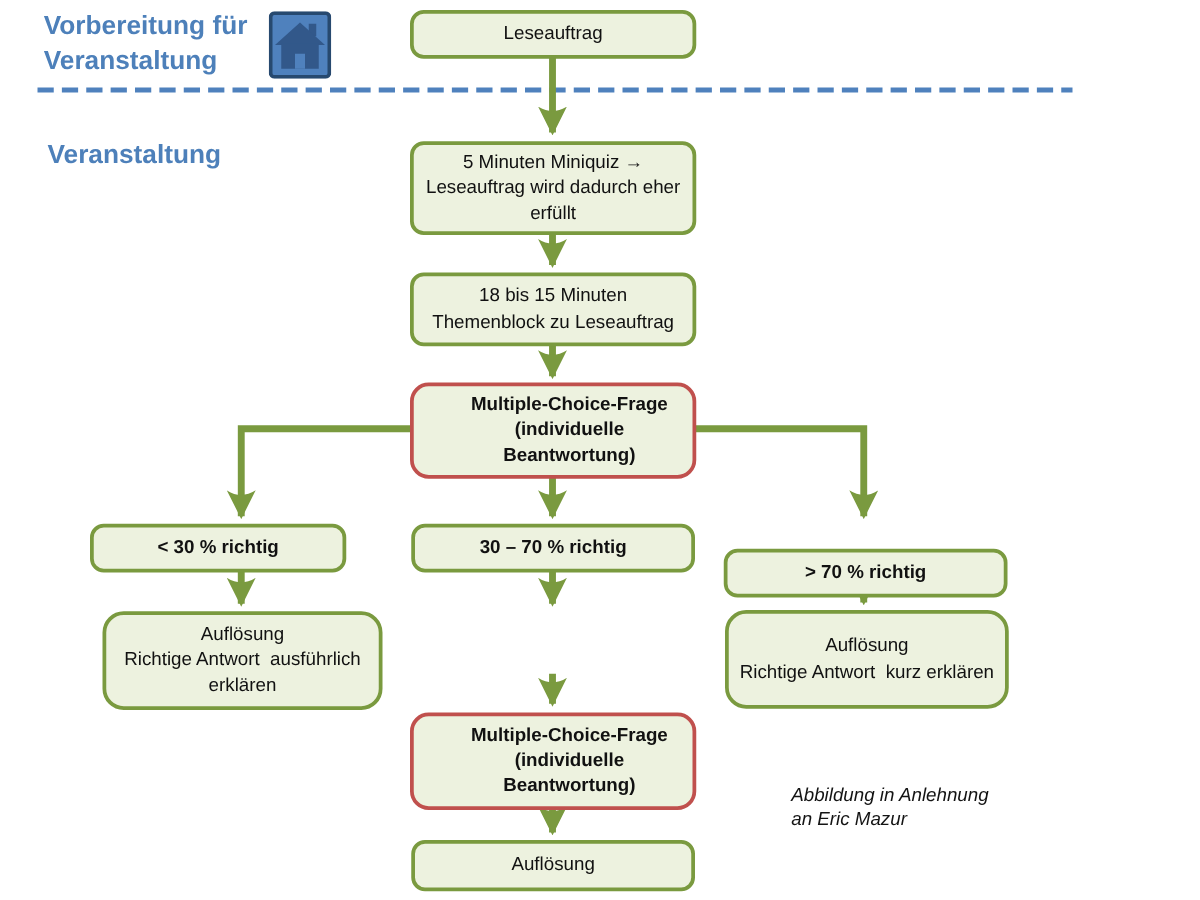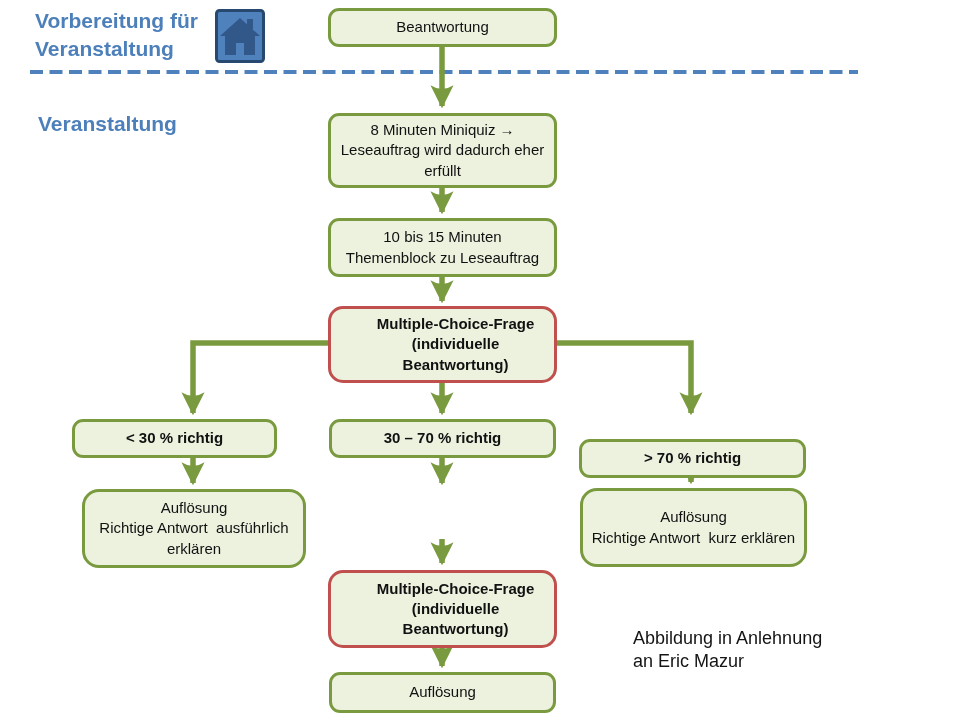--- a/index.html
+++ b/index.html
@@ -41,21 +41,21 @@
   #n-mid         { left:329px; top:419px; width:227px; height:39px; }
   #n-gt70        { left:579px; top:419px; width:227px; height:39px;margin-top:20px; }
   #n-ausfuehrlich{ left:82px;  top:489px; width:224px; height:79px; }
   #n-nachbarn    { left:329px; top:489px; width:227px; height:54px; }
   #n-kurz        { left:580px; top:488px; width:227px; height:79px; }
   #n-mc2         { left:328px; top:570px; width:229px; height:78px; }
   #n-final       { left:329px; top:672px; width:227px; height:41px; }
 
   .caption {
     position:absolute; left:633px; top:627px; z-index:2;
-    font-size:18px; color:#141414;
+    font-size:15px; font-style:italic; color:#141414;
     line-height:1.28; white-space:pre-wrap;
   }
 </style>
 </head>
 <body>
 
 <div class="slide">
 
   <svg class="connectors" width="960" height="720">
     <defs>
@@ -87,25 +87,25 @@
       <rect x="1.5" y="1.5" width="47" height="51" rx="3" fill="#4F81BD" stroke="#27496F" stroke-width="3"></rect>
       <rect x="32" y="10" width="6" height="10" fill="#32588A"></rect>
       <polygon points="25,9 45,27 5,27" fill="#32588A"></polygon>
       <rect x="10" y="26" width="30" height="20" fill="#32588A"></rect>
       <rect x="21" y="34" width="8" height="12" fill="#4F81BD"></rect>
     </svg>
   </div>
 
   <div class="hdr hdr-event">Veranstaltung</div>
 
-  <div class="box" id="n-leseauftrag">Beantwortung</div>
-  <div class="box" id="n-miniquiz">8 Minuten Miniquiz →
+  <div class="box" id="n-leseauftrag">Leseauftrag</div>
+  <div class="box" id="n-miniquiz">5 Minuten Miniquiz →
 Leseauftrag wird dadurch eher
 erfüllt</div>
-  <div class="box" id="n-themenblock">10 bis 15 Minuten
+  <div class="box" id="n-themenblock">18 bis 15 Minuten
 Themenblock zu Leseauftrag</div>
   <div class="box red" id="n-mc1">Multiple-Choice-Frage
 (individuelle Beantwortung)</div>
   <div class="box bold" id="n-lt30">&lt; 30 % richtig</div>
   <div class="box bold" id="n-mid">30 – 70 % richtig</div>
   <div class="box bold" id="n-gt70">&gt; 70 % richtig</div>
   <div class="box bigr" id="n-ausfuehrlich">Auflösung
 Richtige Antwort  ausführlich
 erklären</div>
   <div class="box bigr" id="n-kurz">Auflösung

